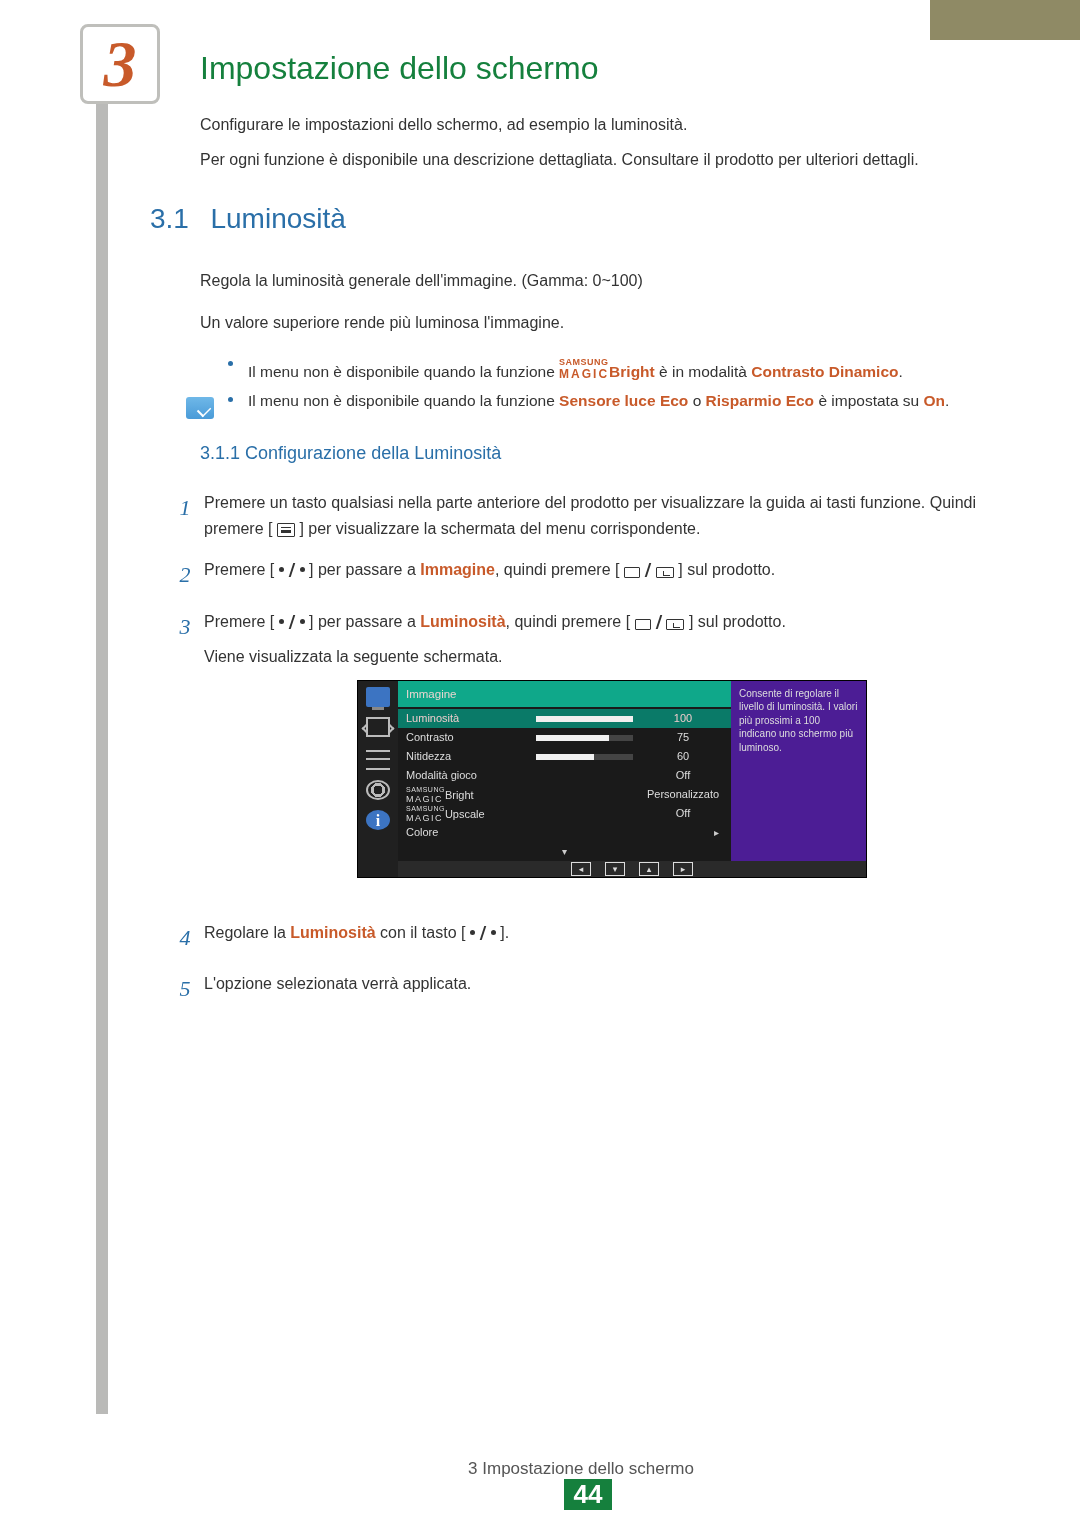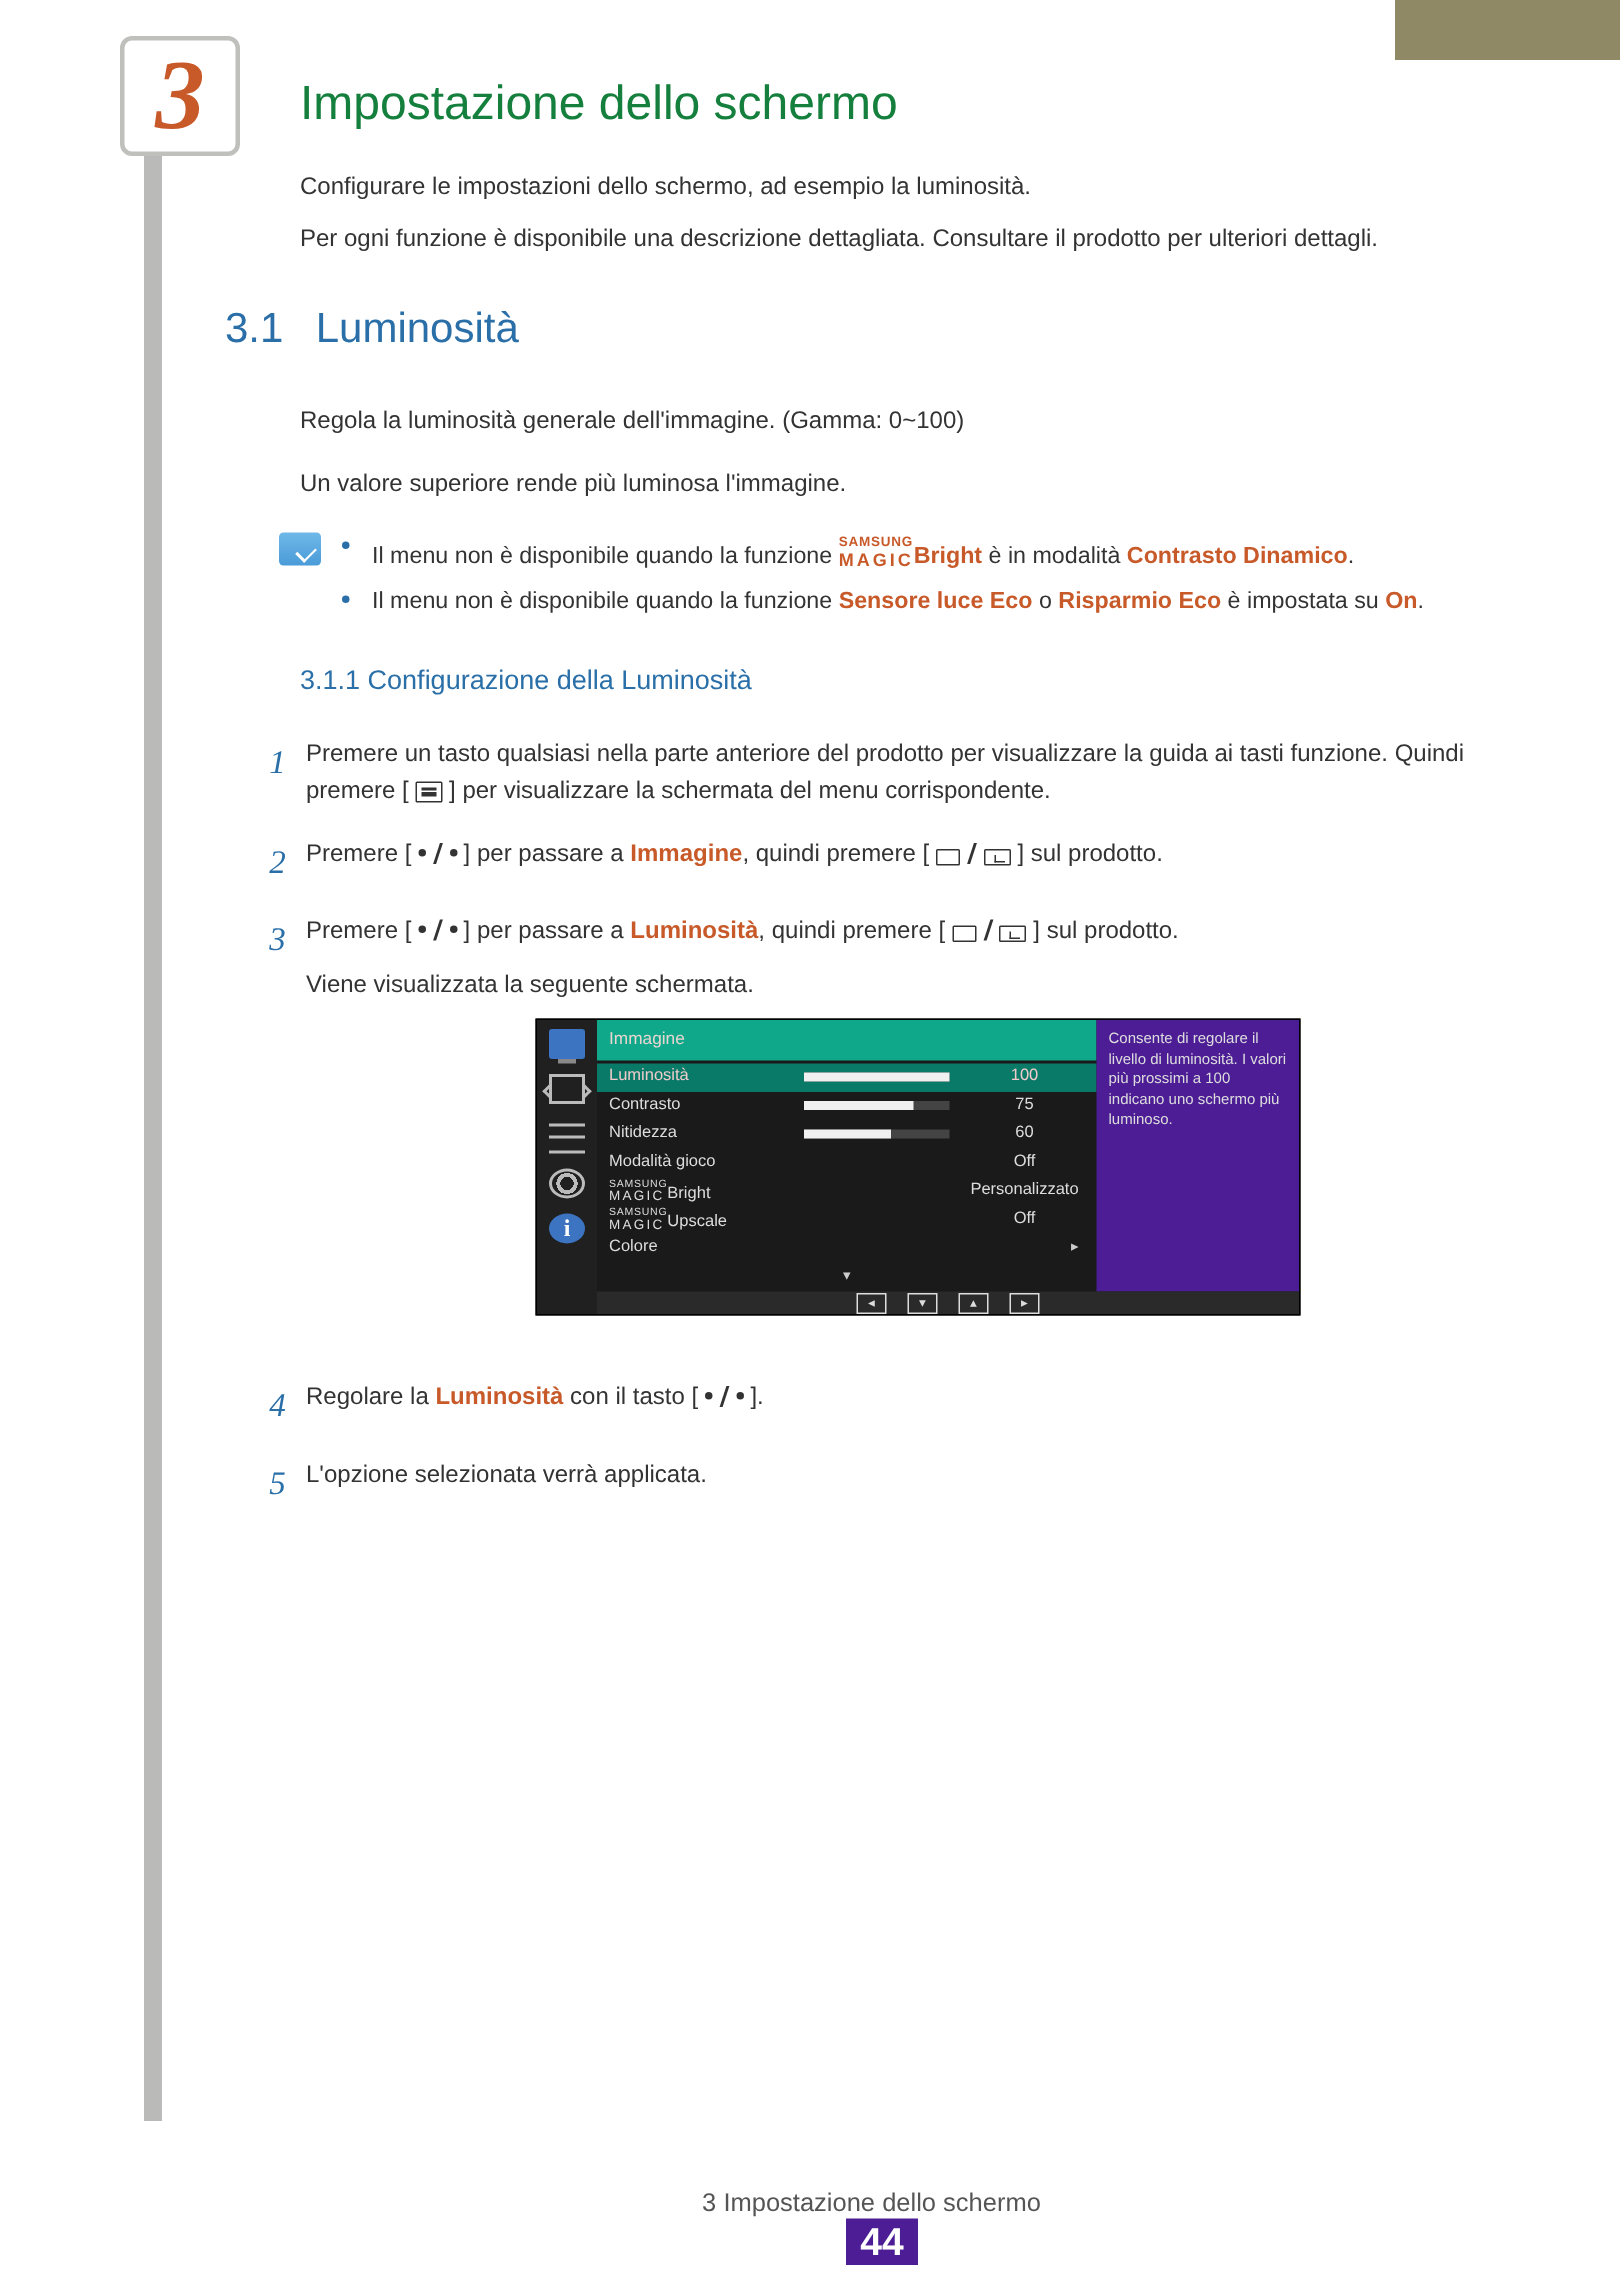--- a/index.html
+++ b/index.html
@@ -35,21 +35,21 @@
   }
   .chap-title {
     font-size: 32px; color: #15803d; font-weight: normal;
     margin-left: 50px; margin-top: 20px; margin-bottom: 26px;
   }
   .intro { margin-left: 50px; margin-bottom: 10px; line-height: 1.55; }
   .sec-num { color: #2a6fa8; font-size: 28px; display:inline-block; width: 56px;}
   .sec-title { color: #2a6fa8; font-size: 28px; }
   .section-h { margin-top: 30px; margin-bottom: 34px; }
   .body-p { margin-left: 50px; margin-bottom: 18px; line-height: 1.5; }
-  .note-block { display: flex; margin-left: 36px; margin-top: 12px; margin-bottom: 24px; }
+  .note-block { display: flex; margin-left: 36px; margin-top: 12px; margin-bottom: 24px; align-items: flex-end; }
   .note-icon {
     width: 28px; height: 22px; background: linear-gradient(#6fb8e8,#4a9bd8);
     border-radius: 3px; position: relative; flex-shrink:0; margin-right: 14px;
     margin-top:2px;
   }
   .note-icon::after {
     content:""; position:absolute; right:3px; bottom:2px; width:10px; height:10px;
     border:2px solid #fff; border-top:none; border-right:none;
     transform: rotate(-45deg) scaleY(0.7) translateY(-2px);
   }
@@ -151,21 +151,21 @@
   }
 
   
   .footer {
     position:absolute; left:96px; right:0; bottom:28px; height:40px;
     display:flex; align-items:center;flex-direction:column;
   }
   .footer-line{height:2px;background:#bfbfbb;flex:1;margin-right:16px;}
   .footer-text{color:#555;font-size:17px;margin-right:14px;}
   .footer-badge{
-    width:48px;height:52px;background:#4c1d95;color:#fff;font-size:26px;font-weight:bold;
+    width:48px;height:52px;background:#15803d;color:#fff;font-size:26px;font-weight:bold;
     display:flex;align-items:center;justify-content:center;
   }
 </style>
 </head>
 <body>
 
 <div class="top-olive"></div>
 <div class="side-bar"></div>
 
 <div class="chap-badge">

